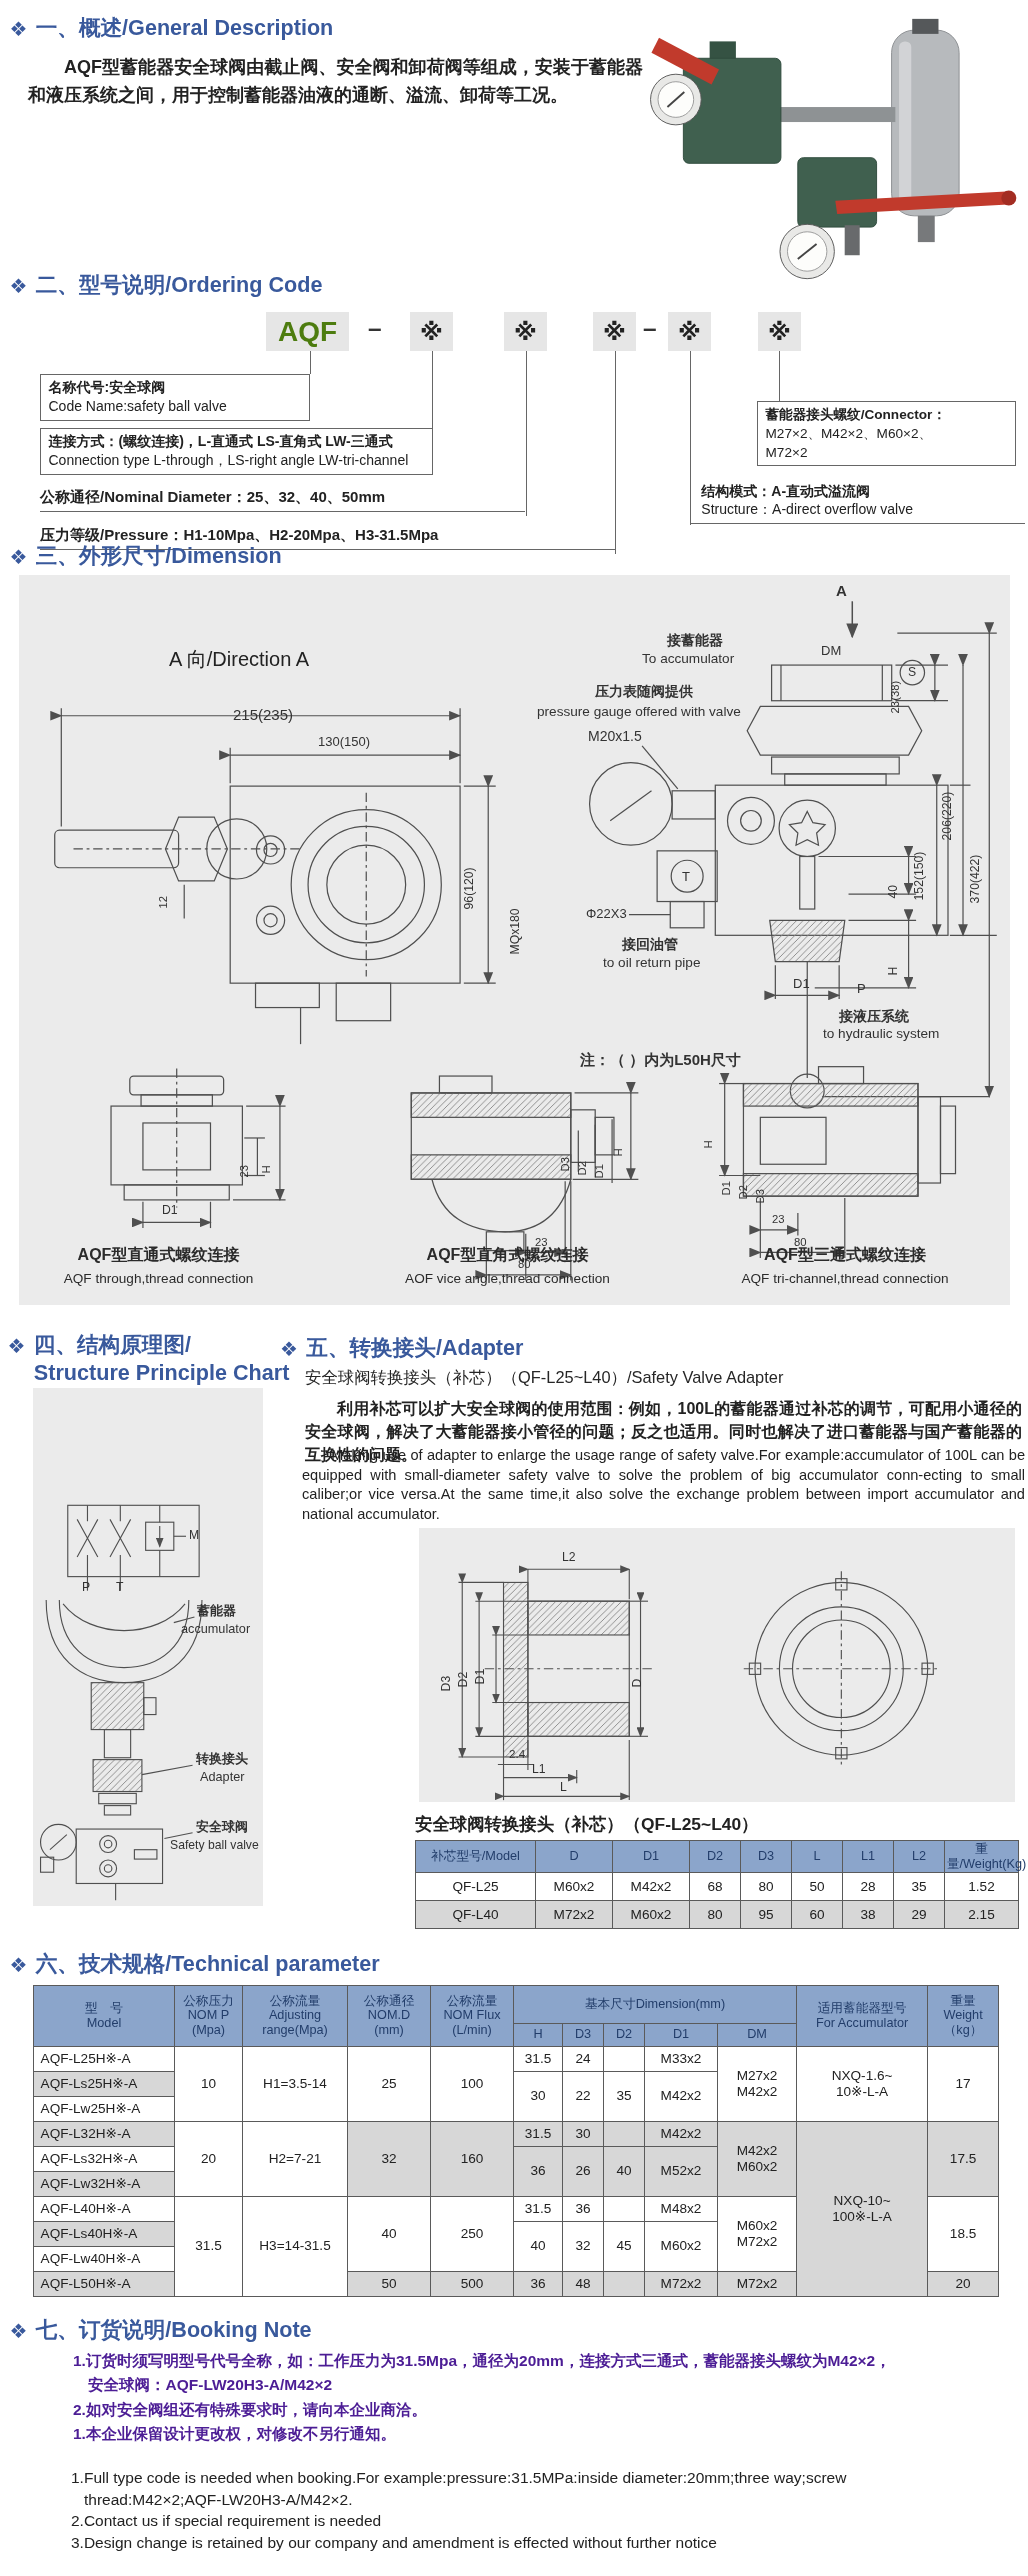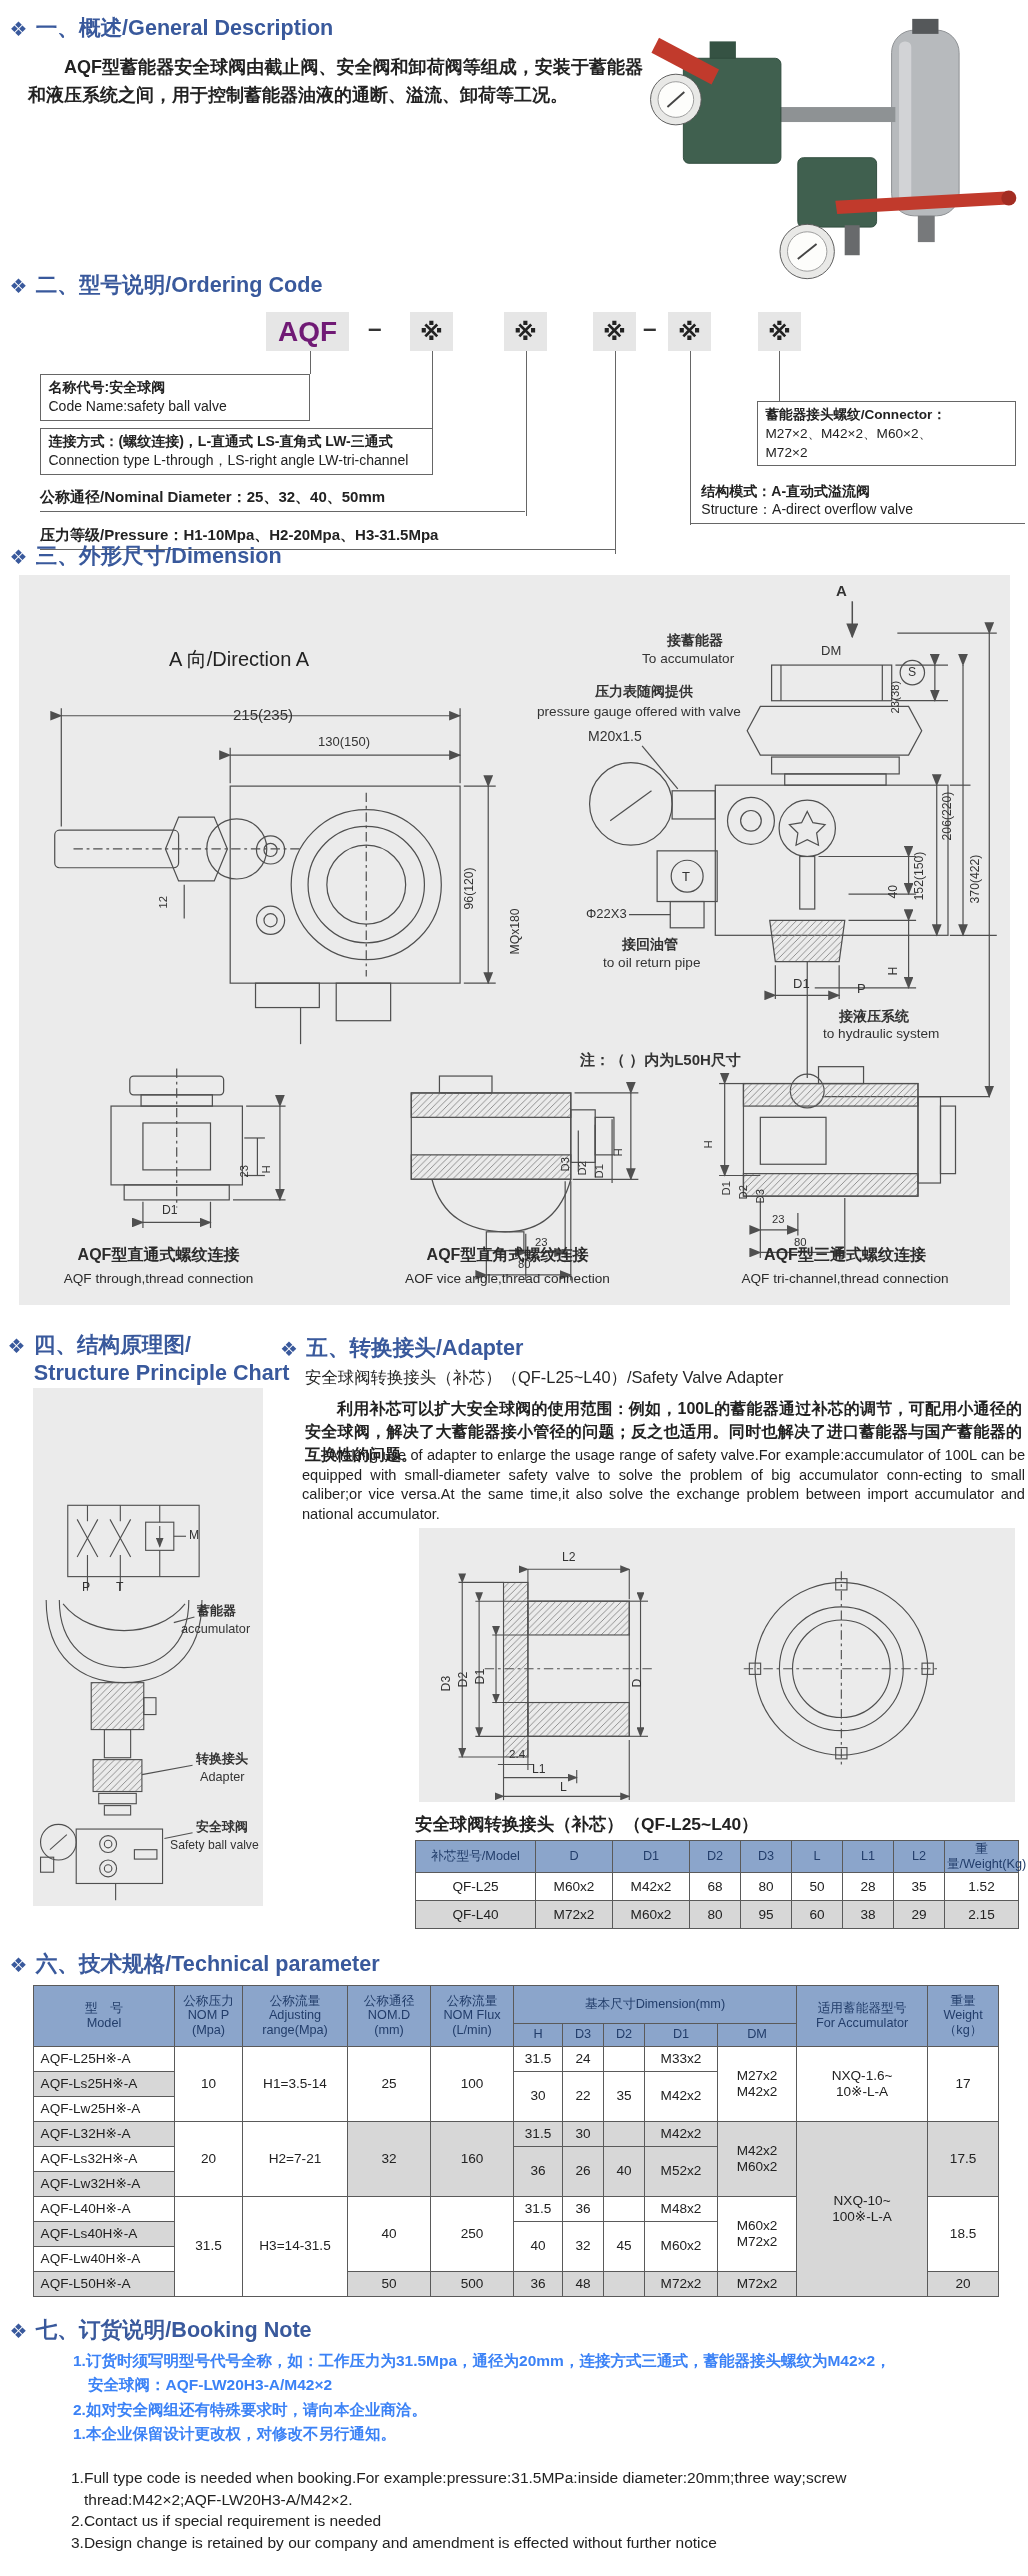--- a/index.html
+++ b/index.html
@@ -9,21 +9,21 @@
   .sec-h{position:absolute;display:flex;align-items:baseline;gap:8.4px;color:#39599c;
          font-weight:bold;font-size:21.6px;white-space:nowrap}
   .sec-h .di{font-size:20px;position:relative;top:0.9px}
   .lbl{position:absolute;white-space:nowrap;color:#333;font-size:12.2px;line-height:1.1}
   .rot{transform:rotate(-90deg);transform-origin:0 100%}
   .panel{position:absolute;background:#ebebeb}
   .vl{position:absolute;width:0.9px;background:#666}
   .starbox{position:absolute;top:0;width:43px;height:39px;background:#e6e6e6;display:flex;
            align-items:center;justify-content:center;font-size:23.5px;font-weight:bold;color:#222}
   .codeprefix{position:absolute;left:266px;top:0;width:83px;height:39px;background:#e6e6e6;
-              display:flex;align-items:center;justify-content:center;font-size:28px;font-weight:bold;color:#701a75}
+              display:flex;align-items:center;justify-content:center;font-size:28px;font-weight:bold;color:#4d7c0f}
   .codedash{position:absolute;top:1.9px;font-size:24.4px;font-weight:bold;color:#333}
   .obox{position:absolute;border:0.9px solid #666;padding:2.8px 7.5px;font-size:14px;line-height:1.4;color:#222;background:#fff}
   .ouline{position:absolute;border-bottom:0.9px solid #666;font-size:15px;color:#222;padding-bottom:3.8px;font-weight:600}
   .para{position:absolute;text-indent:2em;text-align:justify}
   .tbl{position:absolute;border-collapse:collapse;table-layout:fixed;background:#fff}
   .tbl td{border:0.9px solid #5a5a5a;text-align:center;vertical-align:middle;padding:0.9px 1.9px;
           font-size:13.6px;color:#222;line-height:1.15}
   .th td{background:#8ba5cb;color:#223d6a;font-size:12.7px}
   .gy{background:#d7d7d7}
   .cellline{display:block}
@@ -657,21 +657,21 @@
       <td class="gy">M72x2</td>
       <td class="gy">20</td>
     </tr>
   </tbody>
     </table>
 
   <div class="sec-h" style="left:9.4px;top:2315px">
     <span class="di">❖</span>
     <span>七、订货说明/Booking Note</span>
   </div>
-  <div class="abs" style="left:73px;top:2349px;width:943px;font-size:15.5px;line-height:24.4px;font-weight:600;color:#3b82f6">
+  <div class="abs" style="left:73px;top:2349px;width:943px;font-size:15.5px;line-height:24.4px;font-weight:600;color:#4c1d95">
     <div>1.订货时须写明型号代号全称，如：工作压力为31.5Mpa，通径为20mm，连接方式三通式，蓄能器接头螺纹为M42×2，</div>
     <div style="padding-left:15px">安全球阀：AQF-LW20H3-A/M42×2</div>
     <div>2.如对安全阀组还有特殊要求时，请向本企业商洽。</div>
     <div>1.本企业保留设计更改权，对修改不另行通知。</div>
   </div>
   <div class="abs" style="left:71px;top:2467px;width:950px;font-size:15.5px;line-height:21.6px;color:#222">
     <div>1.Full type code is needed when booking.For example:pressure:31.5MPa:inside diameter:20mm;three way;screw</div>
     <div style="padding-left:13px">thread:M42×2;AQF-LW20H3-A/M42×2.</div>
     <div>2.Contact us if special requirement is needed</div>
     <div>3.Design change is retained by our company and amendment is effected without further notice</div>

